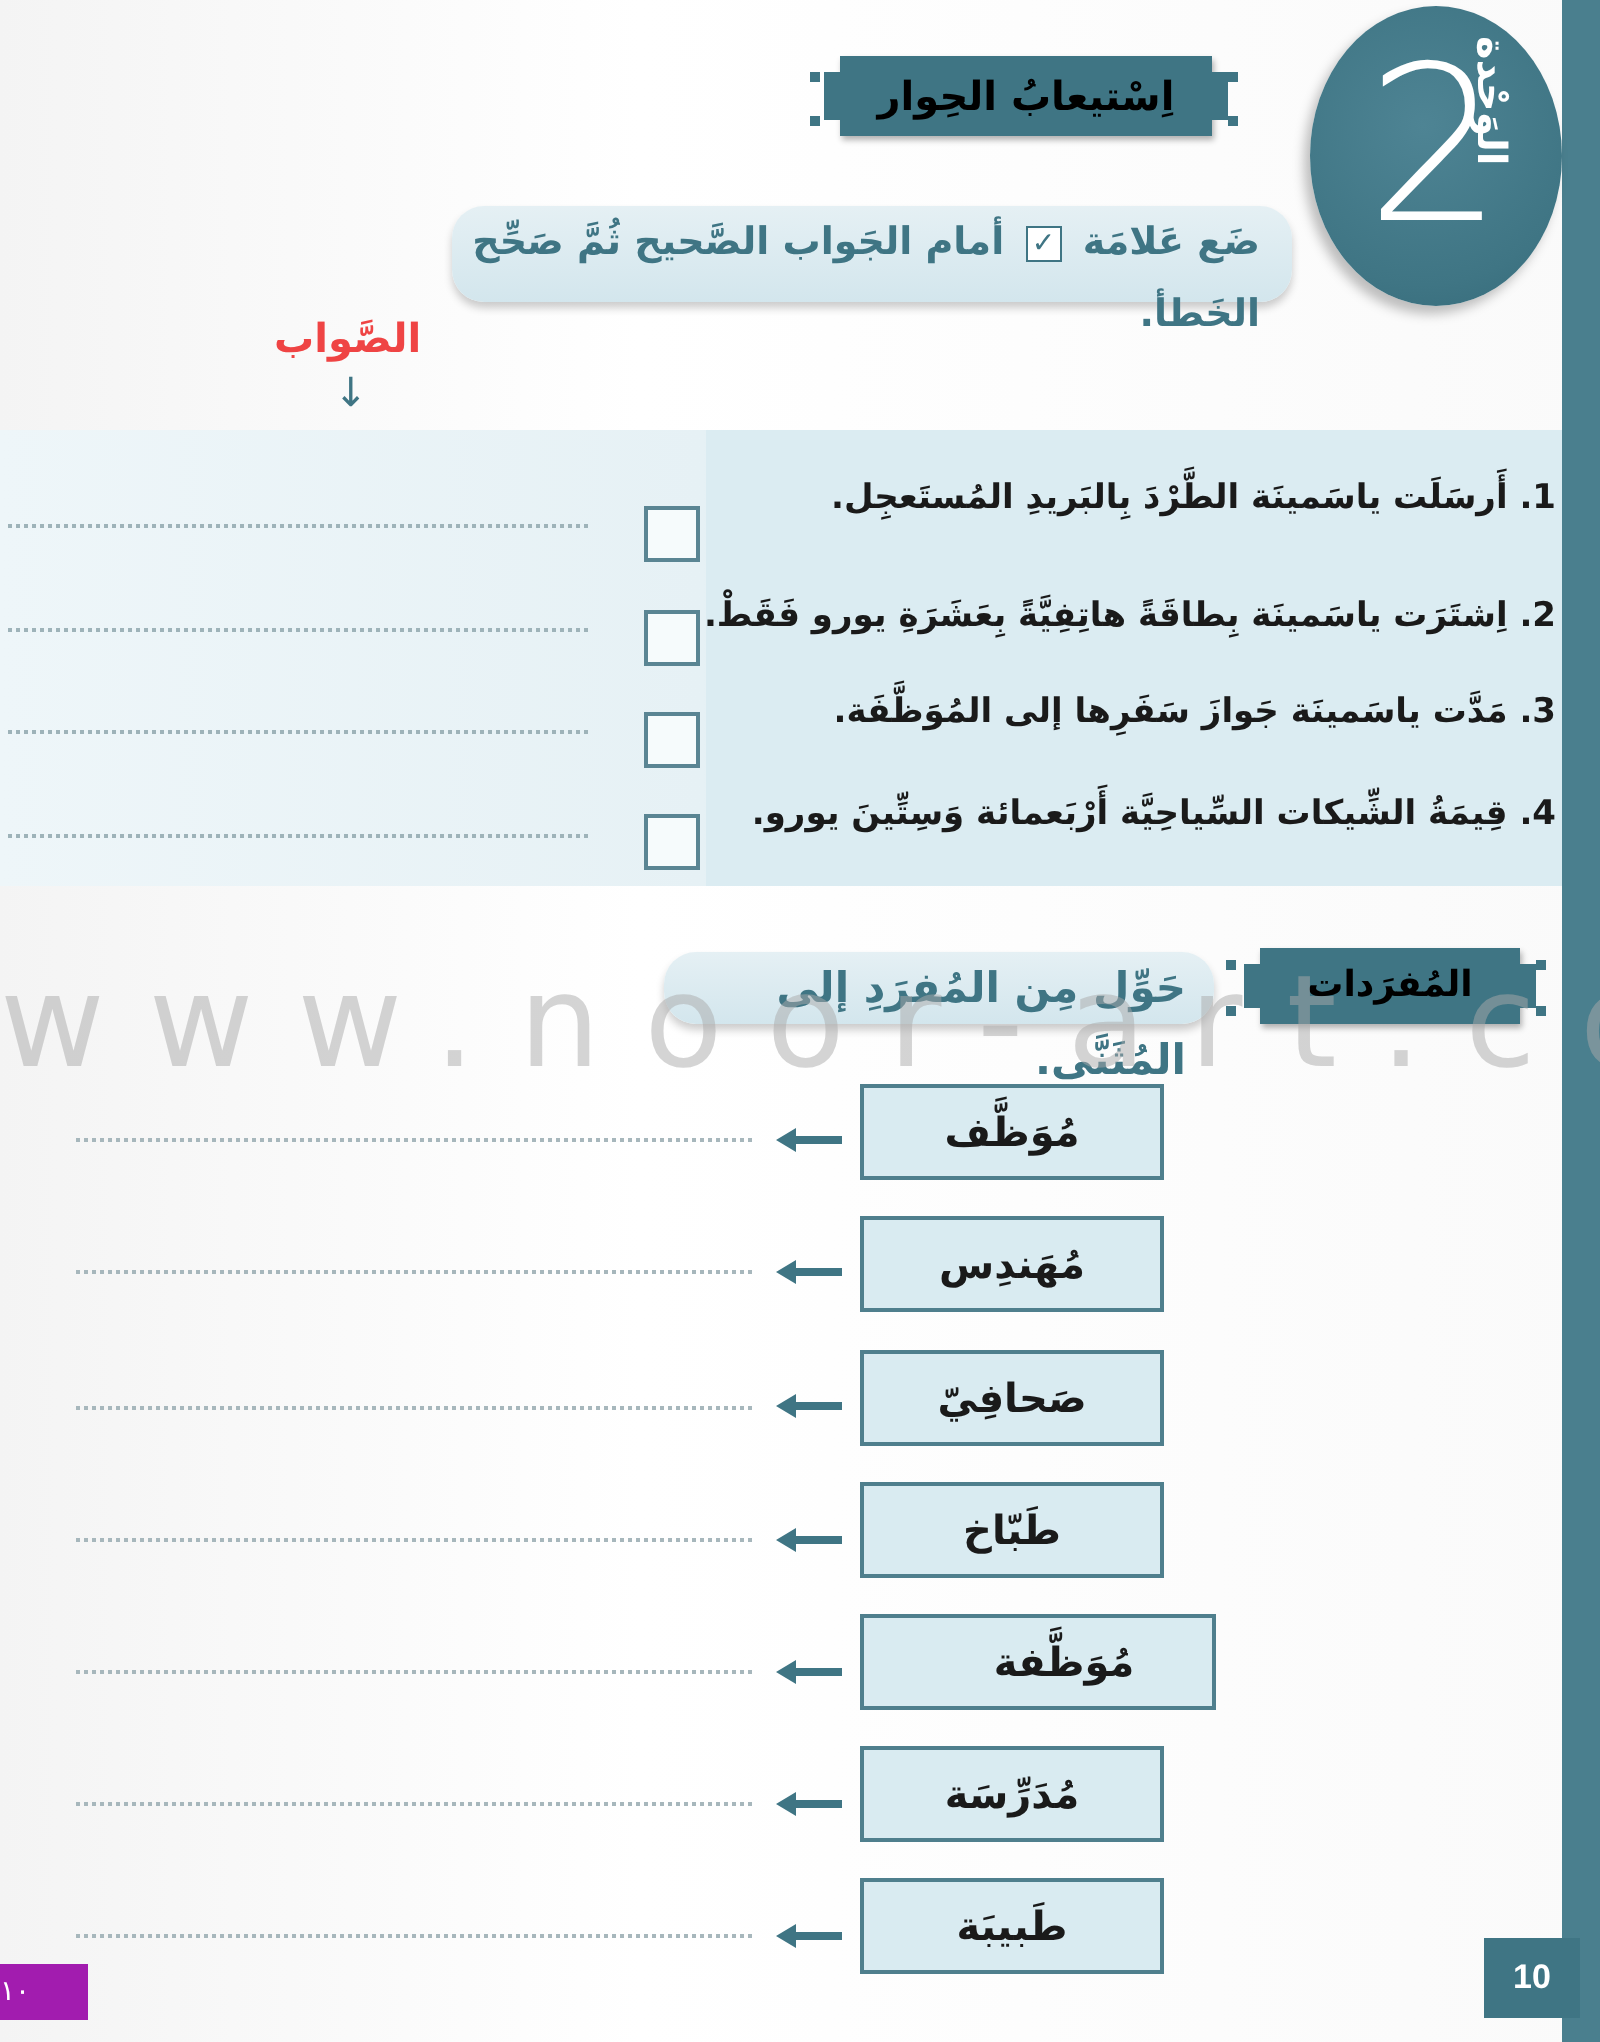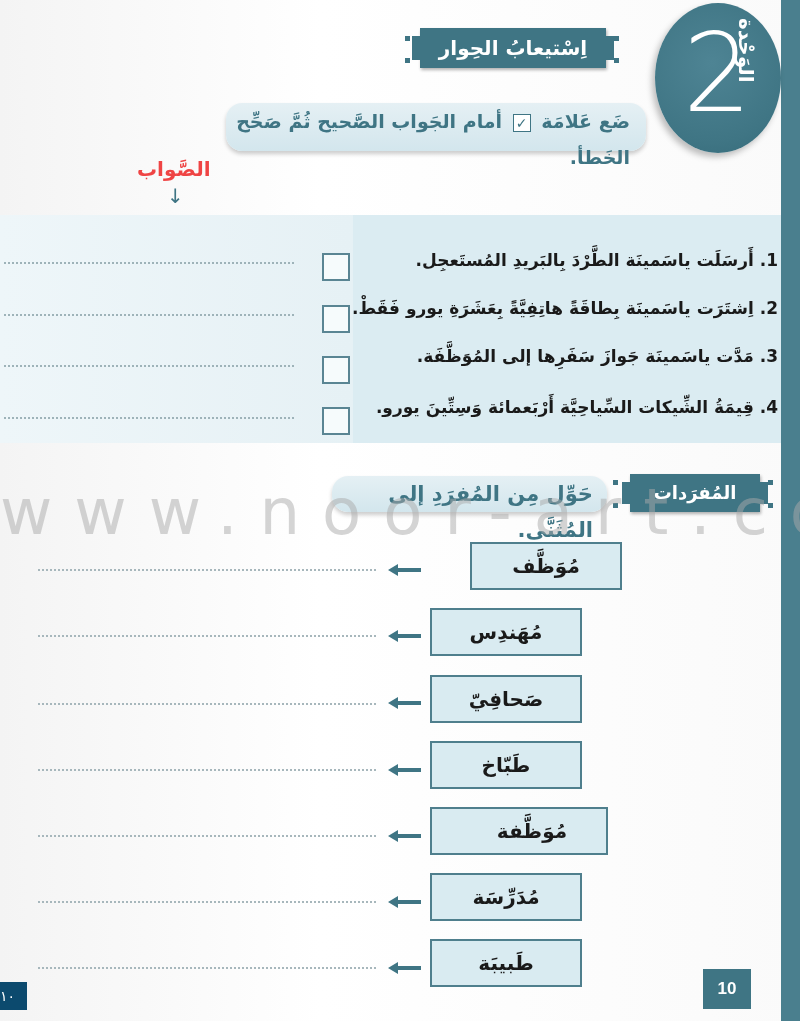--- a/index.html
+++ b/index.html
@@ -22,21 +22,21 @@
   .unit-number {
     position: absolute; left: 683px; top: 14px; font-size: 108px; line-height: 120px;
     color: #ffffff; font-family: "DejaVu Sans", sans-serif; font-weight: 300;
   }
   .unit-word {
     position: absolute; left: 730px; top: 18px; width: 26px;
     color: #ffffff; font-size: 20px; line-height: 20px; font-weight: bold;
     writing-mode: vertical-rl; direction: rtl;
   }
   .banner {
-    position: absolute; background: #3f7584; color: #ffffff;
+    position: absolute; background: #3f7584; color: #000000;
     font-weight: bold; text-align: center; direction: rtl;
     box-shadow: 1px 2px 3px rgba(0,0,0,0.3);
   }
   .banner::before, .banner::after {
     content: ""; position: absolute; top: 8px; width: 8px; height: calc(100% - 16px);
     background: #3f7584;
   }
   .banner::before { left: -8px; }
   .banner::after { right: -8px; }
   .banner-dots { position: absolute; width: 5px; height: 5px; background: #3f7584; }
@@ -89,27 +89,27 @@
   .vocab-dots {
     position: absolute; left: 38px; width: 338px; border-bottom: 2px dotted #a7b7bc;
   }
   .watermark {
     position: absolute; left: 0; top: 480px; width: 800px; height: 70px;
     font-family: "DejaVu Sans", sans-serif; font-size: 64px; line-height: 64px;
     color: rgba(170,170,170,0.5); letter-spacing: 22px; white-space: nowrap;
     pointer-events: none;
   }
   .page-num-right {
-    position: absolute; left: 703px; top: 969px; width: 48px; height: 40px;
+    position: absolute; left: 742px; top: 969px; width: 48px; height: 40px;
     background: #3f7584; color: #fff; font-weight: bold; font-size: 17px;
     text-align: center; line-height: 40px; font-family: "Liberation Sans", sans-serif;
   }
   .page-num-left {
-    position: absolute; left: 0; top: 982px; width: 27px; height: 28px;
-    background: #0c4a6e; color: #fff; font-size: 14px; text-align: left; line-height: 28px;
+    position: absolute; left: 0; top: 982px; width: 44px; height: 28px;
+    background: #a21caf; color: #fff; font-size: 14px; text-align: left; line-height: 28px;
   }
 </style>
 </head>
 <body>
 
 <div class="right-bar"></div>
 
 <div class="unit-circle"></div>
 <div class="unit-number">2</div>
 <div class="unit-word">الوَحْدة</div>
@@ -127,21 +127,21 @@
   <span class="mini-check">✓</span>
   <span>أمام الجَواب الصَّحيح ثُمَّ صَحِّح الخَطأ.</span>
 </div>
 
 <div class="correct-label">الصَّواب</div>
 <div class="down-arrow">↓</div>
 
 <div class="exercise-panel"></div>
 <div class="panel-divider"></div>
 
-<div class="statement" style="top:250px;">
+<div class="statement" style="top:239px;">
   <span>1</span><span>. أَرسَلَت ياسَمينَة الطَّرْدَ بِالبَريدِ المُستَعجِل.</span>
 </div>
 <div class="statement" style="top:298px;">
   <span>2</span><span>. اِشتَرَت ياسَمينَة بِطاقَةً هاتِفِيَّةً بِعَشَرَةِ يورو فَقَطْ.</span>
 </div>
 <div class="statement" style="top:346px;">
   <span>3</span><span>. مَدَّت ياسَمينَة جَوازَ سَفَرِها إلى المُوَظَّفَة.</span>
 </div>
 <div class="statement" style="top:397px;">
   <span>4</span><span>. قِيمَةُ الشِّيكات السِّياحِيَّة أَرْبَعمائة وَسِتِّينَ يورو.</span>
@@ -164,21 +164,21 @@
 <div class="banner-dots" style="left:613px; top:503px;"></div>
 <div class="banner-dots" style="left:768px; top:480px;"></div>
 <div class="banner-dots" style="left:768px; top:503px;"></div>
 
 <div class="instr-pill" style="left:332px; top:476px; width:275px; height:36px; line-height:36px; font-size:21px; padding-right:14px; box-sizing:border-box;">
   <span>حَوِّل مِن المُفرَدِ إلى المُثَنَّى.</span>
 </div>
 
 <div class="watermark">www.noor-art.com</div>
 
-<div class="vocab-box" style="top:542px;margin-left:40px;">مُوَظَّف</div>
+<div class="vocab-box" style="top:542px;">مُوَظَّف</div>
 <svg class="vocab-arrow" style="top:564px;" viewBox="0 0 33 12">
     <polygon points="0,6 10,0 10,4 33,4 33,8 10,8 10,12" fill="#3f7584"></polygon>
   </svg>
 <div class="vocab-dots" style="top:569px;"></div>
 
 <div class="vocab-box" style="top:608px;">مُهَندِس</div>
 <svg class="vocab-arrow" style="top:630px;" viewBox="0 0 33 12">
     <polygon points="0,6 10,0 10,4 33,4 33,8 10,8 10,12" fill="#3f7584"></polygon>
   </svg>
 <div class="vocab-dots" style="top:635px;"></div>

